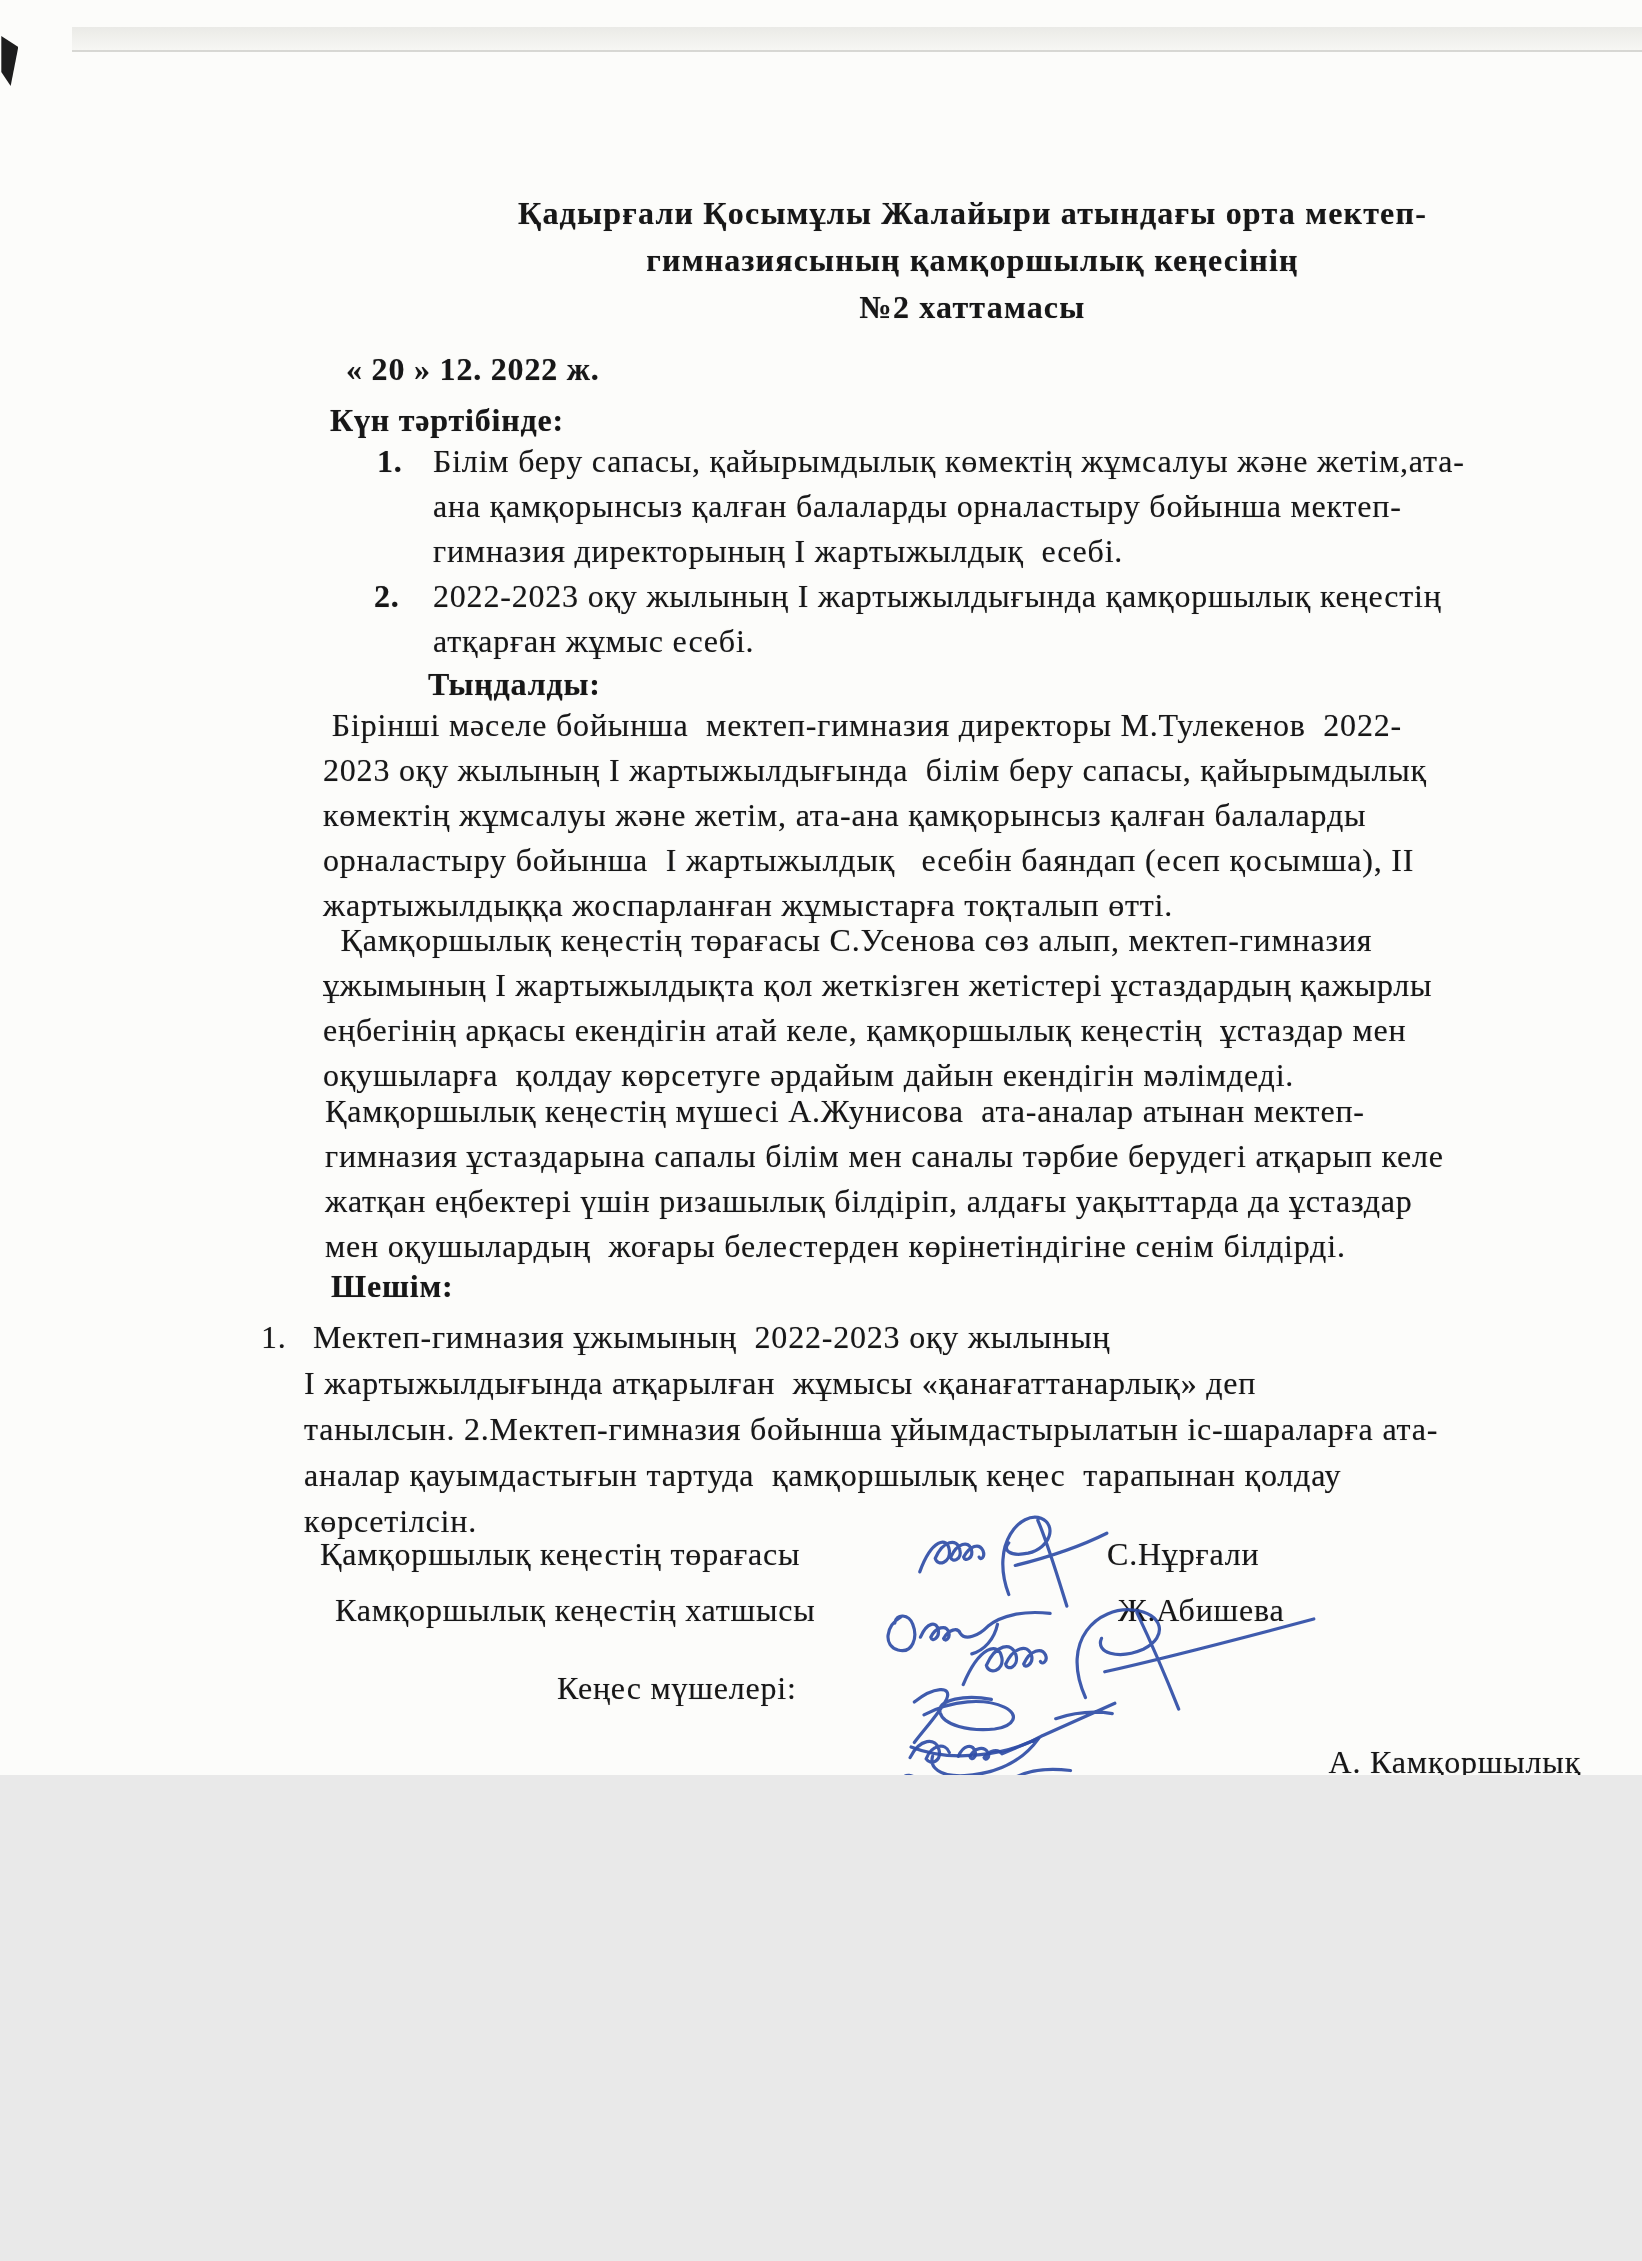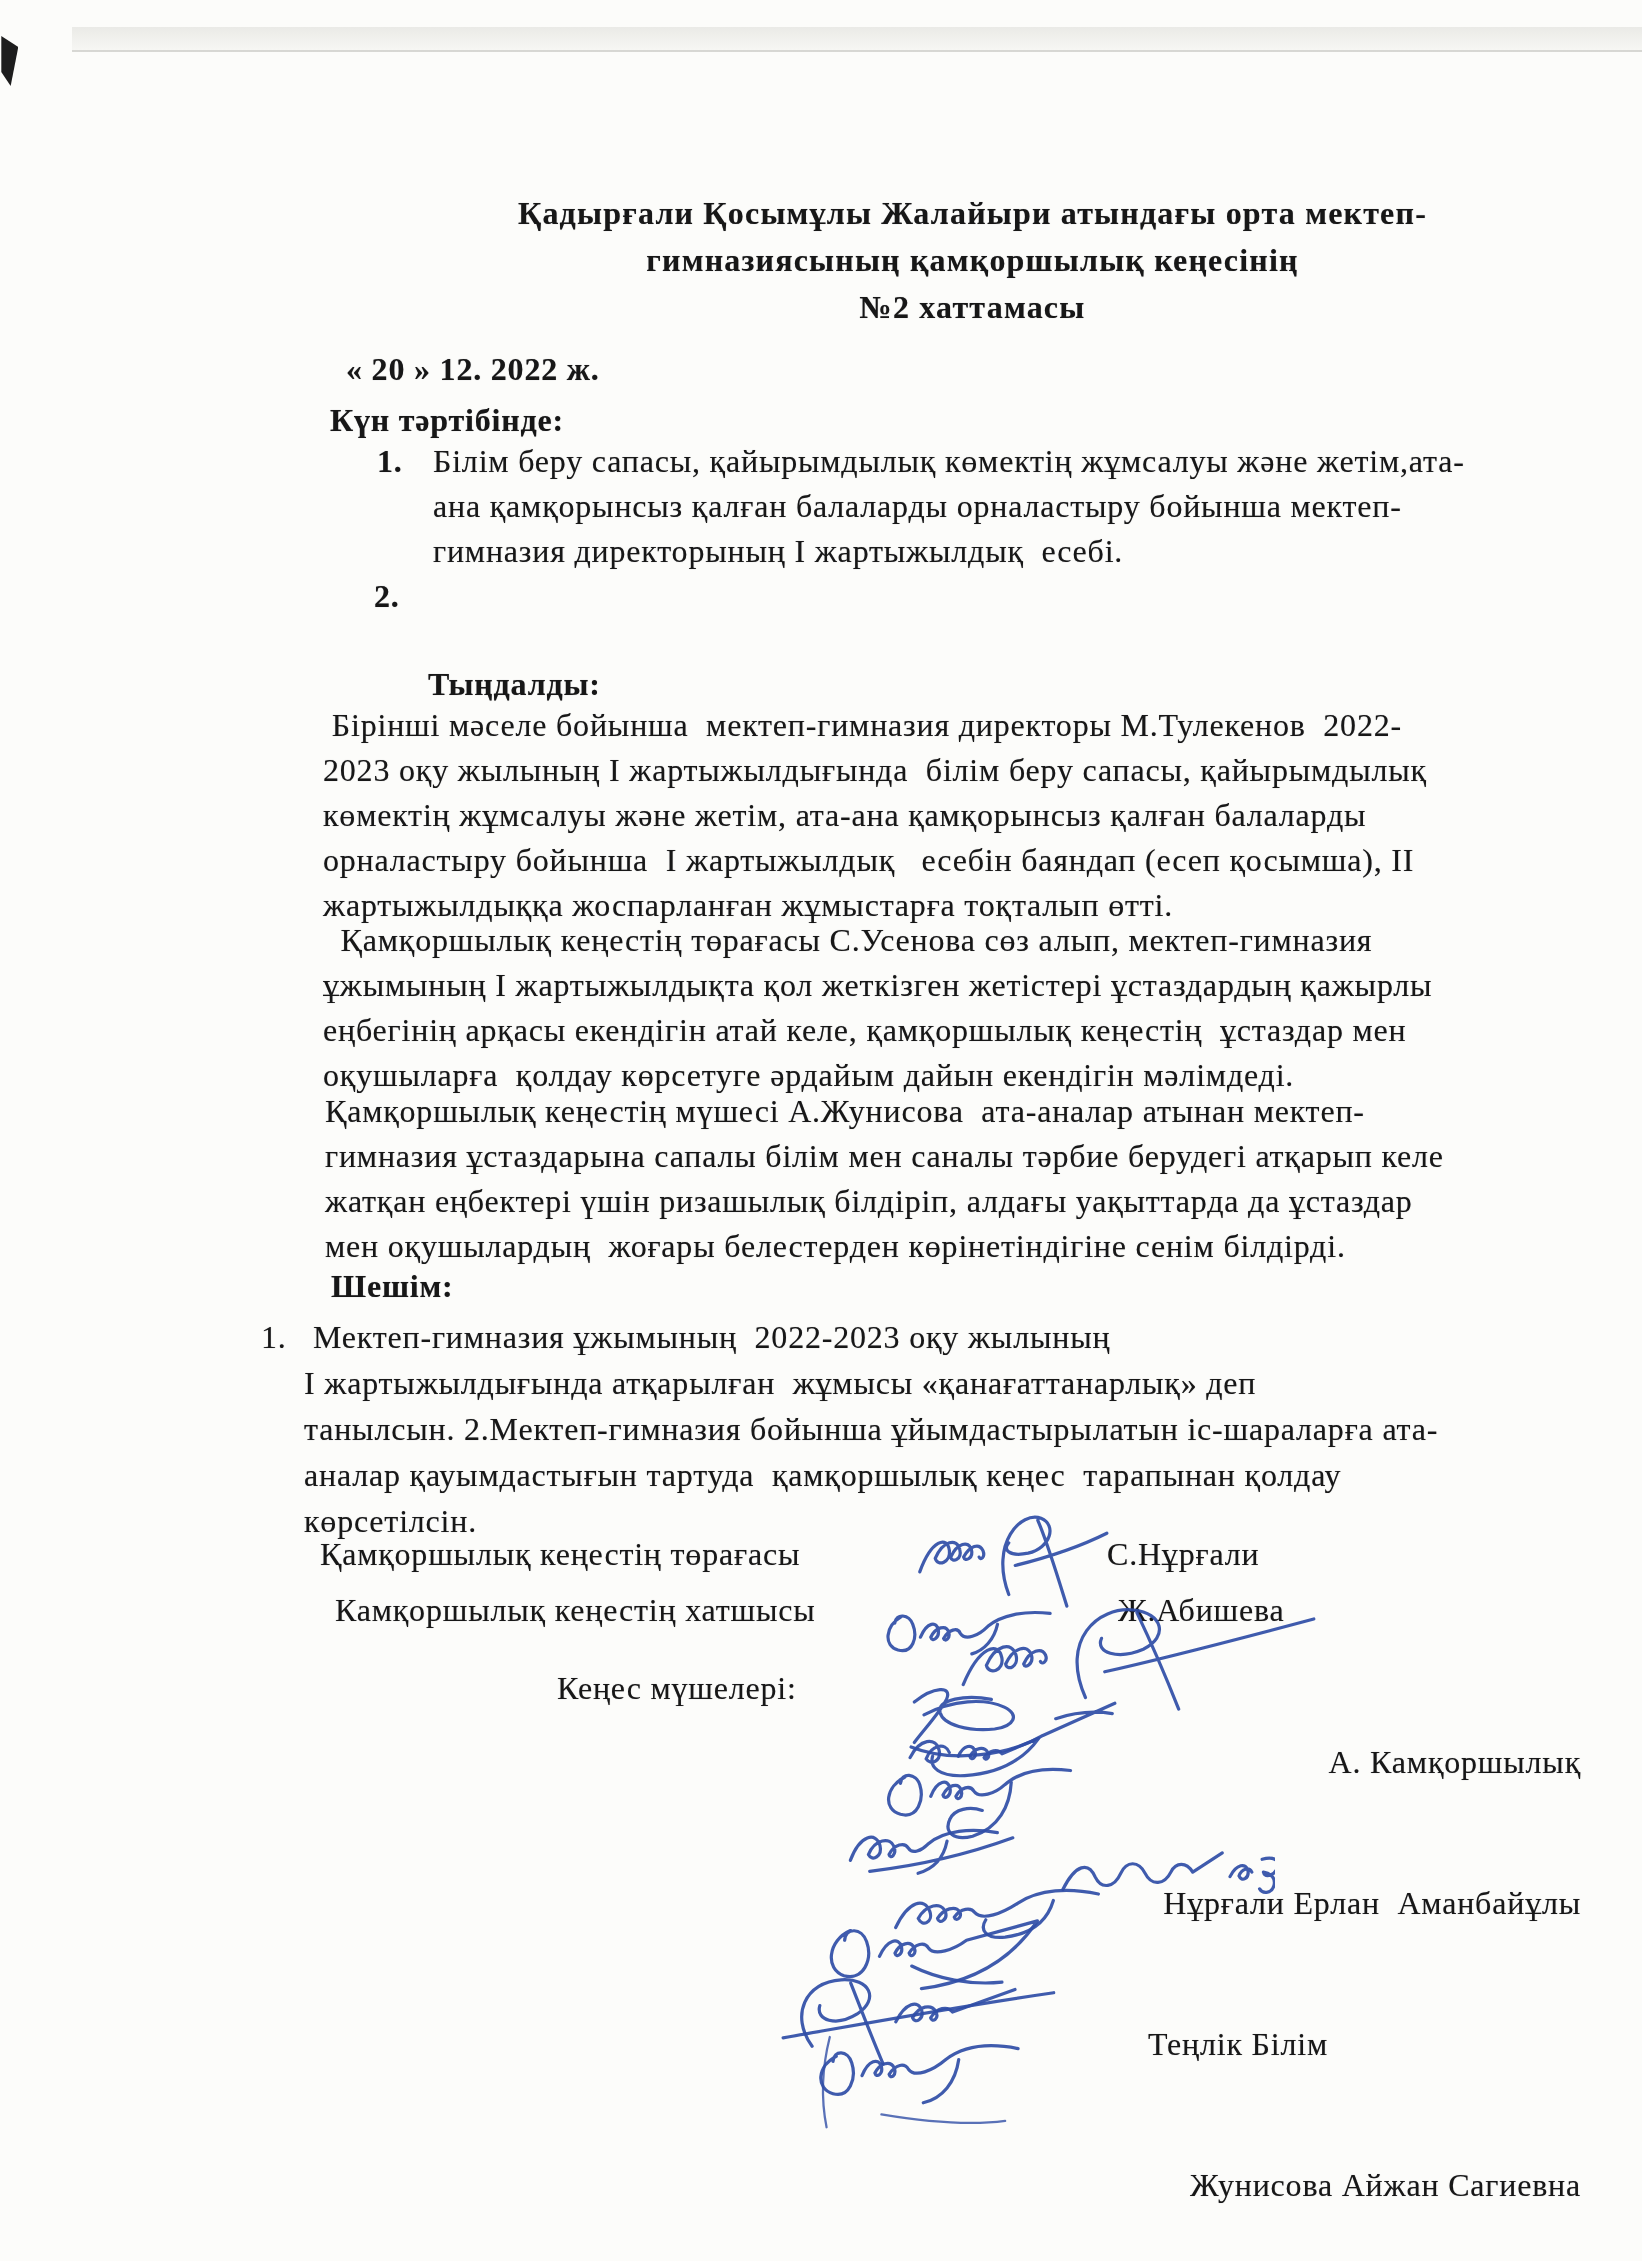--- a/index.html
+++ b/index.html
@@ -1,18 +1,18 @@
 <!DOCTYPE html>
 <html style="font-size:10.3px"><head>
 <meta charset="utf-8">
 <style>
   html,body{margin:0;padding:0;background:#e9e9e9;}
   .page{
     position:relative;
-    width:1643px;height:2261px;
+    width:1643px;height:1775px;
     background:#fcfcfa;
     overflow:hidden;
     font-family:"Liberation Serif","DejaVu Serif",serif;
     color:#171717;
   }
   .t{
     position:absolute;
     white-space:pre;
     font-size:32px;
     line-height:45px;
@@ -56,20 +56,22 @@
   <div class="t b" style="left:346px;top:321px;margin-top:26px;">« 20 » 12. 2022 ж.</div>
 
   <div class="t b" style="left:330px;top:398px;">Күн тәртібінде:</div>
 
   <div class="t b" style="left:377px;top:439px;">1.</div>
   <div class="t" style="left:433px;top:439px;">Білім беру сапасы, қайырымдылық көмектің жұмсалуы және жетім,ата-
 ана қамқорынсыз қалған балаларды орналастыру бойынша мектеп-
 гимназия директорының I жартыжылдық  есебі.</div>
 
   <div class="t b" style="left:374px;top:574px;">2.</div>
+  <div class="t" style="left:433px;top:574px;">2022-2023 оқу жылының I жартыжылдығында қамқоршылық кеңестің
+атқарған жұмыс есебі.</div>
 
   <div class="t b" style="left:428px;top:662px;">Тыңдалды:</div>
 
   <div class="t" style="left:323px;top:703px;"> Бірінші мәселе бойынша  мектеп-гимназия директоры М.Тулекенов  2022-
 2023 оқу жылының I жартыжылдығында  білім беру сапасы, қайырымдылық
 көмектің жұмсалуы және жетім, ата-ана қамқорынсыз қалған балаларды
 орналастыру бойынша  I жартыжылдық   есебін баяндап (есеп қосымша), II
 жартыжылдыққа жоспарланған жұмыстарға тоқталып өтті.</div>
   <div class="t" style="left:325px;top:1089px;">Қамқоршылық кеңестің мүшесі А.Жунисова  ата-аналар атынан мектеп-
 гимназия ұстаздарына сапалы білім мен саналы тәрбие берудегі атқарып келе

